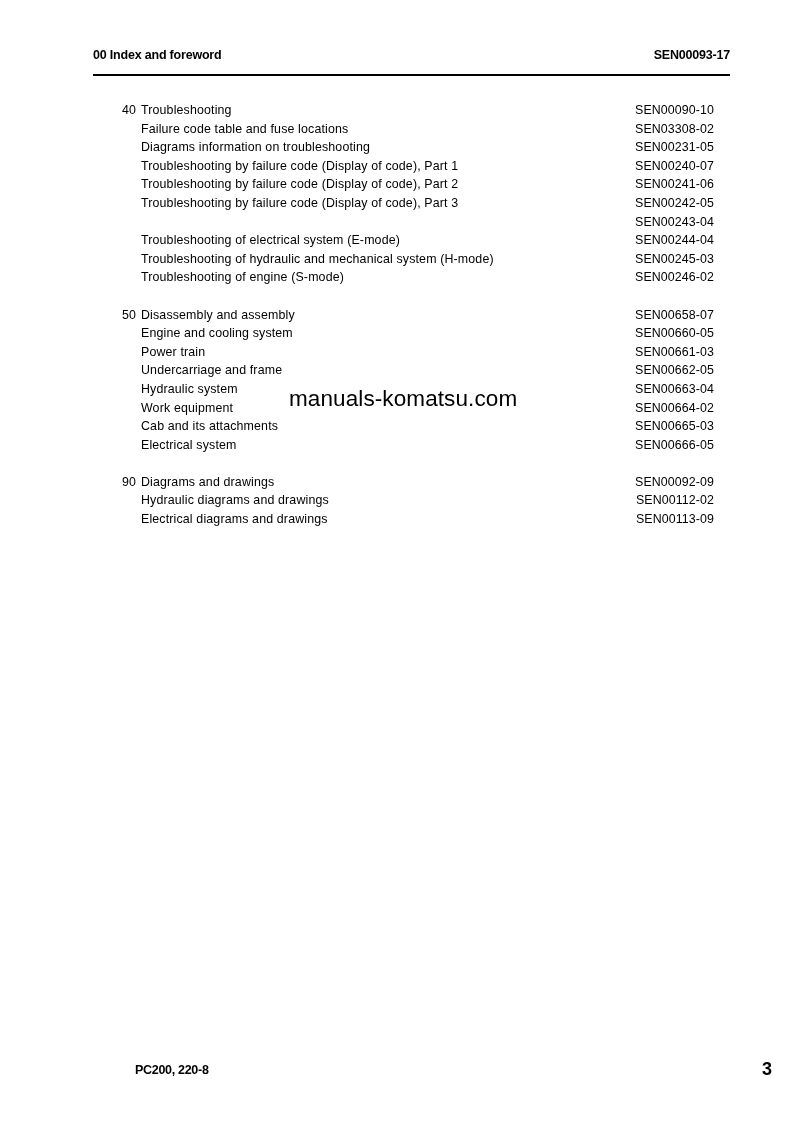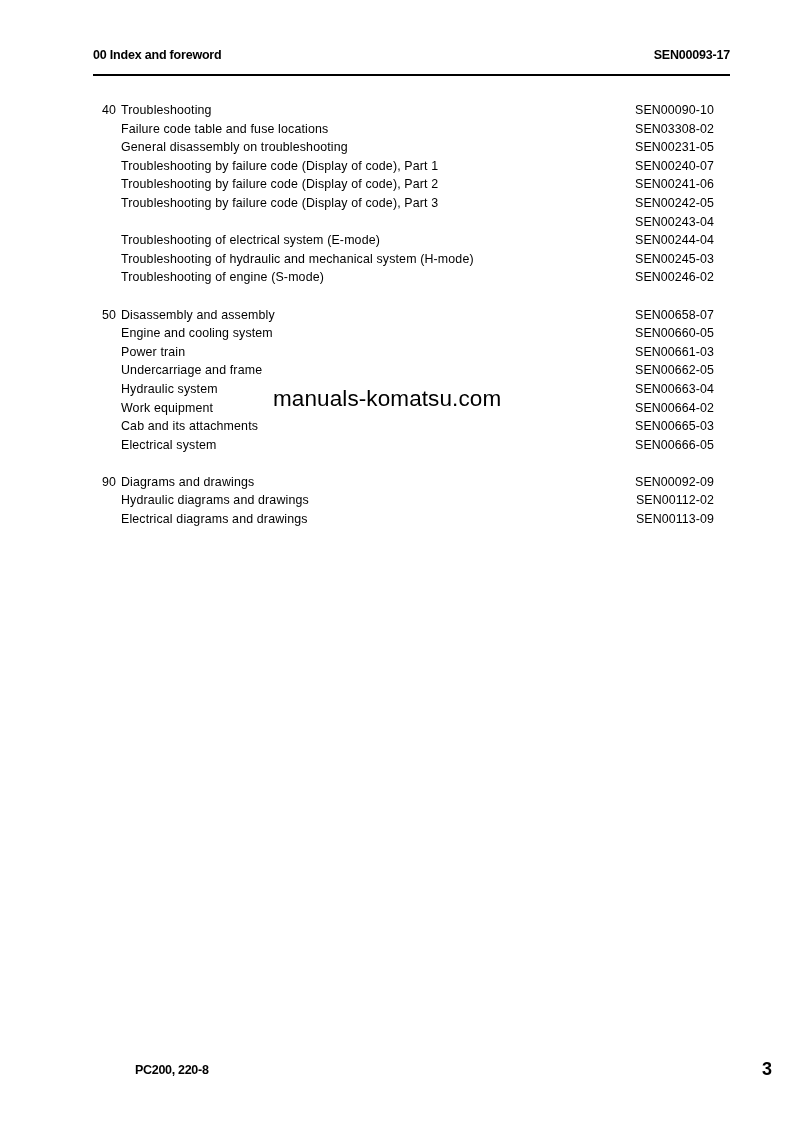--- a/index.html
+++ b/index.html
@@ -35,21 +35,21 @@
       width: 637px;
       height: 2px;
       background: #000;
     }
     .toc {
       position: absolute;
       left: 102px;
       top: 101px;
       width: 612px;
     }
-    .section { margin-bottom: 18.6px; }
+    .section { margin-bottom: 18.6px; margin-left: 20px; }
     .row {
       position: relative;
       height: 18.6px;
       line-height: 18.6px;
       font-size: 12.4px;
       letter-spacing: 0.15px;
       white-space: nowrap;
     }
     .row .num {
       display: inline-block;
@@ -57,21 +57,21 @@
     }
     .row.sub .title { padding-left: 19px; }
     .row .code {
       position: absolute;
       right: 0;
       top: 0;
       letter-spacing: 0.1px;
     }
     .watermark {
       position: absolute;
-      left: 273px;
+      left: 289px;
       top: 386px;
       font-size: 22.5px;
       letter-spacing: 0.1px;
       color: #000;
       white-space: nowrap;
     }
     .footer {
       position: absolute;
       left: 93px;
       top: 1061px;
@@ -105,21 +105,21 @@
 <div class="header-rule"></div>
 
 <div class="toc">
 
   <div class="section">
     <div class="row">
       <span class="num">40</span><span class="title">Troubleshooting</span>
       <span class="code">SEN00090-10</span>
     </div>
     <div class="row sub"><span class="title">Failure code table and fuse locations</span><span class="code">SEN03308-02</span></div>
-    <div class="row sub"><span class="title">General disassembly on troubleshooting</span><span class="code">SEN00231-05</span></div>
+    <div class="row sub"><span class="title">Diagrams information on troubleshooting</span><span class="code">SEN00231-05</span></div>
     <div class="row sub"><span class="title">Troubleshooting by failure code (Display of code), Part 1</span><span class="code">SEN00240-07</span></div>
     <div class="row sub"><span class="title">Troubleshooting by failure code (Display of code), Part 2</span><span class="code">SEN00241-06</span></div>
     <div class="row sub"><span class="title">Troubleshooting by failure code (Display of code), Part 3</span><span class="code">SEN00242-05</span></div>
     <div class="row sub"><span class="code">SEN00243-04</span></div>
     <div class="row sub"><span class="title">Troubleshooting of electrical system (E-mode)</span><span class="code">SEN00244-04</span></div>
     <div class="row sub"><span class="title">Troubleshooting of hydraulic and mechanical system (H-mode)</span><span class="code">SEN00245-03</span></div>
     <div class="row sub"><span class="title">Troubleshooting of engine (S-mode)</span><span class="code">SEN00246-02</span></div>
   </div>
 
   <div class="section">

